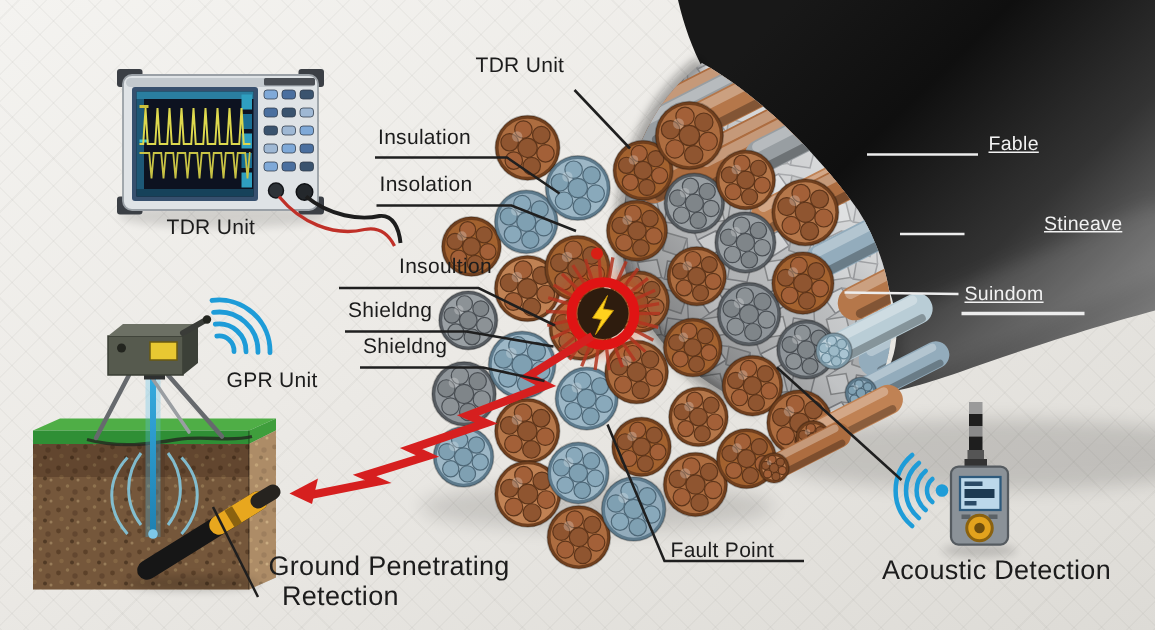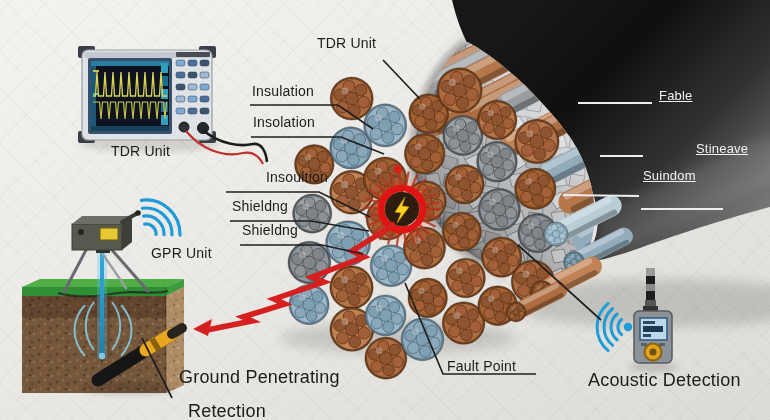--- a/index.html
+++ b/index.html
@@ -8,21 +8,21 @@
     font-family:"Liberation Sans",sans-serif;
     background:
       repeating-linear-gradient(45deg, rgba(110,110,102,.05) 0 1px, transparent 1px 13px),
       repeating-linear-gradient(-45deg, rgba(110,110,102,.05) 0 1px, transparent 1px 13px),
       linear-gradient(155deg,#f4f3f0 0%,#eceae6 45%,#dddbd6 100%);
   }
   svg.scene{position:absolute;left:0;top:0;}
   .lbl{position:absolute;color:#1c1c1c;font-size:14px;line-height:1.12;white-space:nowrap;letter-spacing:.2px;}
   .lbl.light{color:#f2f2f2;font-size:13px;text-decoration:underline;}
   .lbl.small{font-size:18px;}
-  .lbl .l2{margin-left:9px;margin-top:14px;}
+  .lbl .l2{margin-left:9px;}
 </style>
 </head>
 <body>
 
 <div class="stage">
 
 <svg class="scene" width="770" height="420" viewBox="0 0 770 420">
   <defs>
     <filter id="b4" x="-50%" y="-50%" width="200%" height="200%">
           <feGaussianBlur stdDeviation="3"></feGaussianBlur>
@@ -741,21 +741,21 @@
 
 <div class="lbl" style="left:111px;top:144px;">TDR Unit</div>
 <div class="lbl" style="left:317px;top:36px;">TDR Unit</div>
 <div class="lbl" style="left:252px;top:84px;">Insulation</div>
 <div class="lbl" style="left:253px;top:115px;">Insolation</div>
 <div class="lbl" style="left:227px;top:170px;margin-left:39px;">Insoultion</div>
 <div class="lbl" style="left:232px;top:199px;">Shieldng</div>
 <div class="lbl" style="left:242px;top:223px;">Shieldng</div>
 <div class="lbl light" style="left:659px;top:89px;">Fable</div>
 <div class="lbl light" style="left:667px;top:142px;margin-left:29px;">Stineave</div>
-<div class="lbl light" style="left:643px;top:169px;">Suindom</div>
+<div class="lbl light" style="left:643px;top:189px;">Suindom</div>
 <div class="lbl" style="left:447px;top:359px;">Fault Point</div>
 <div class="lbl" style="left:151px;top:246px;">GPR Unit</div>
 <div class="lbl small" style="left:179px;top:367px;">
   <div>Ground Penetrating</div>
   <div class="l2">Retection</div>
 </div>
 <div class="lbl small" style="left:588px;top:370px;">Acoustic Detection</div>
 
 </div>
 

